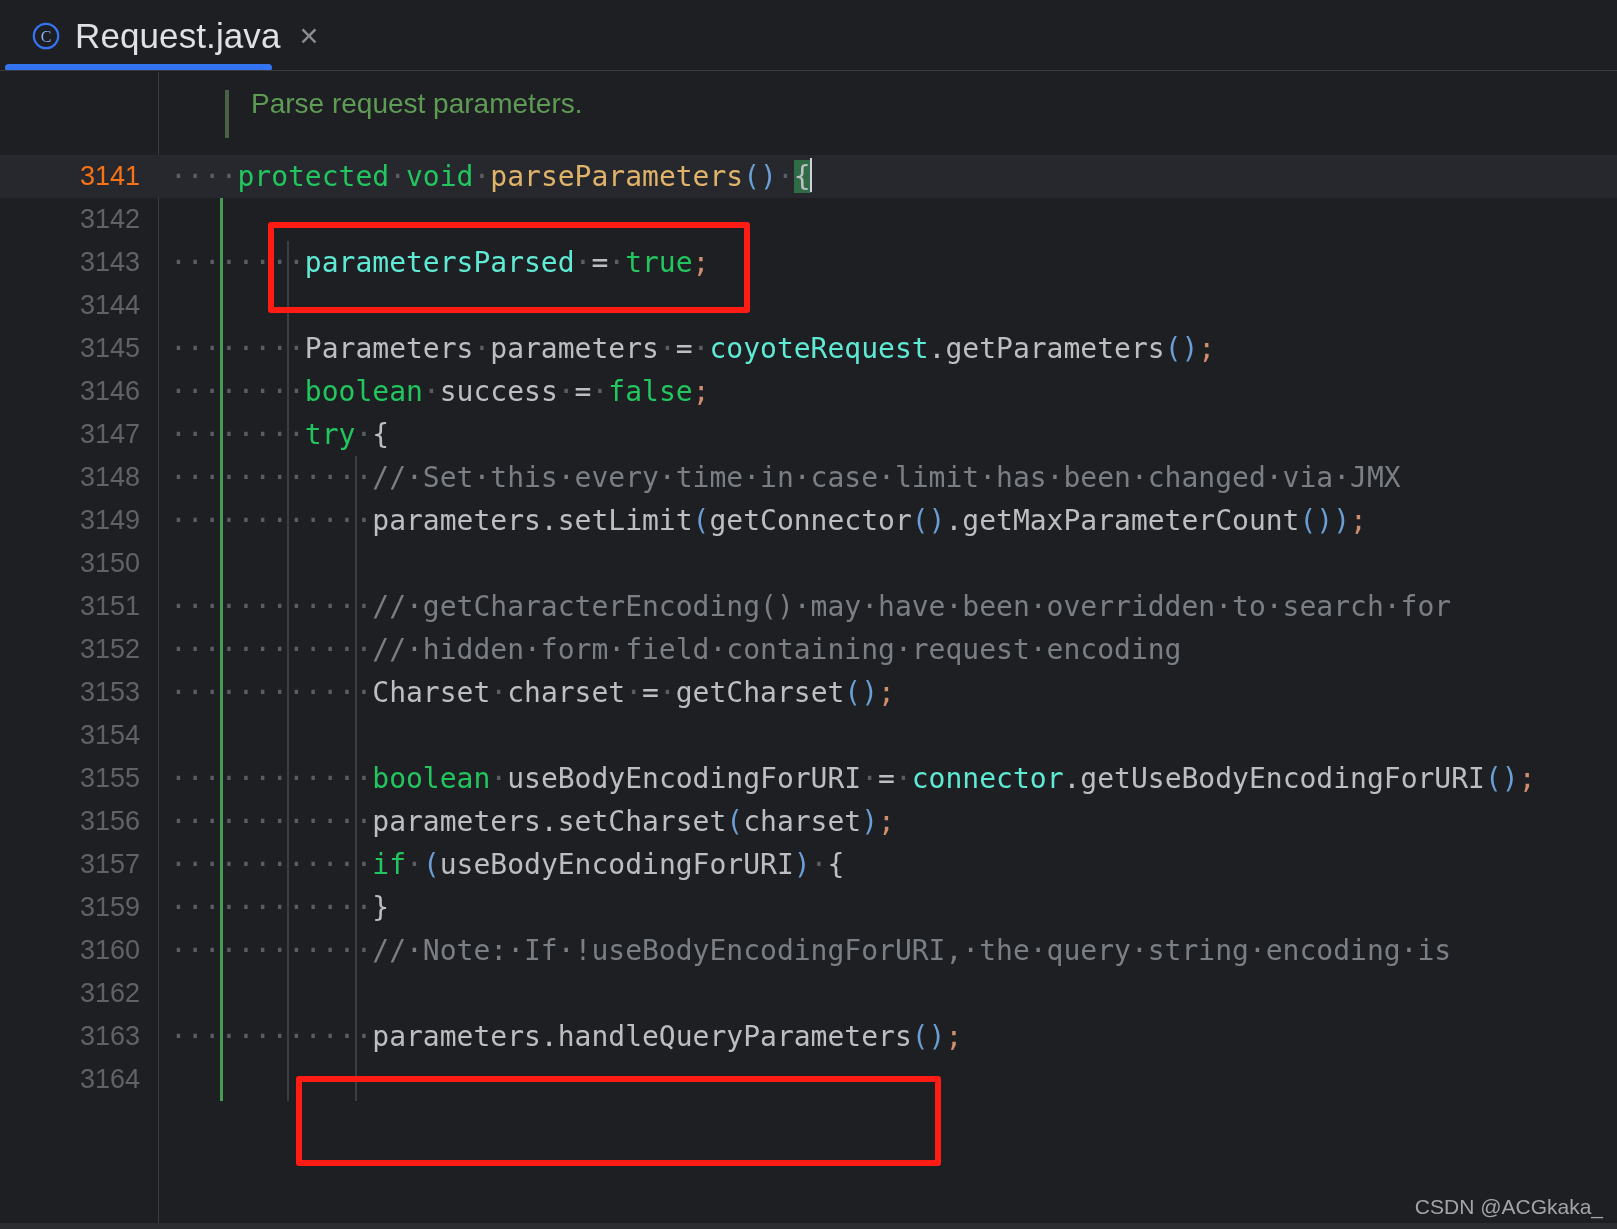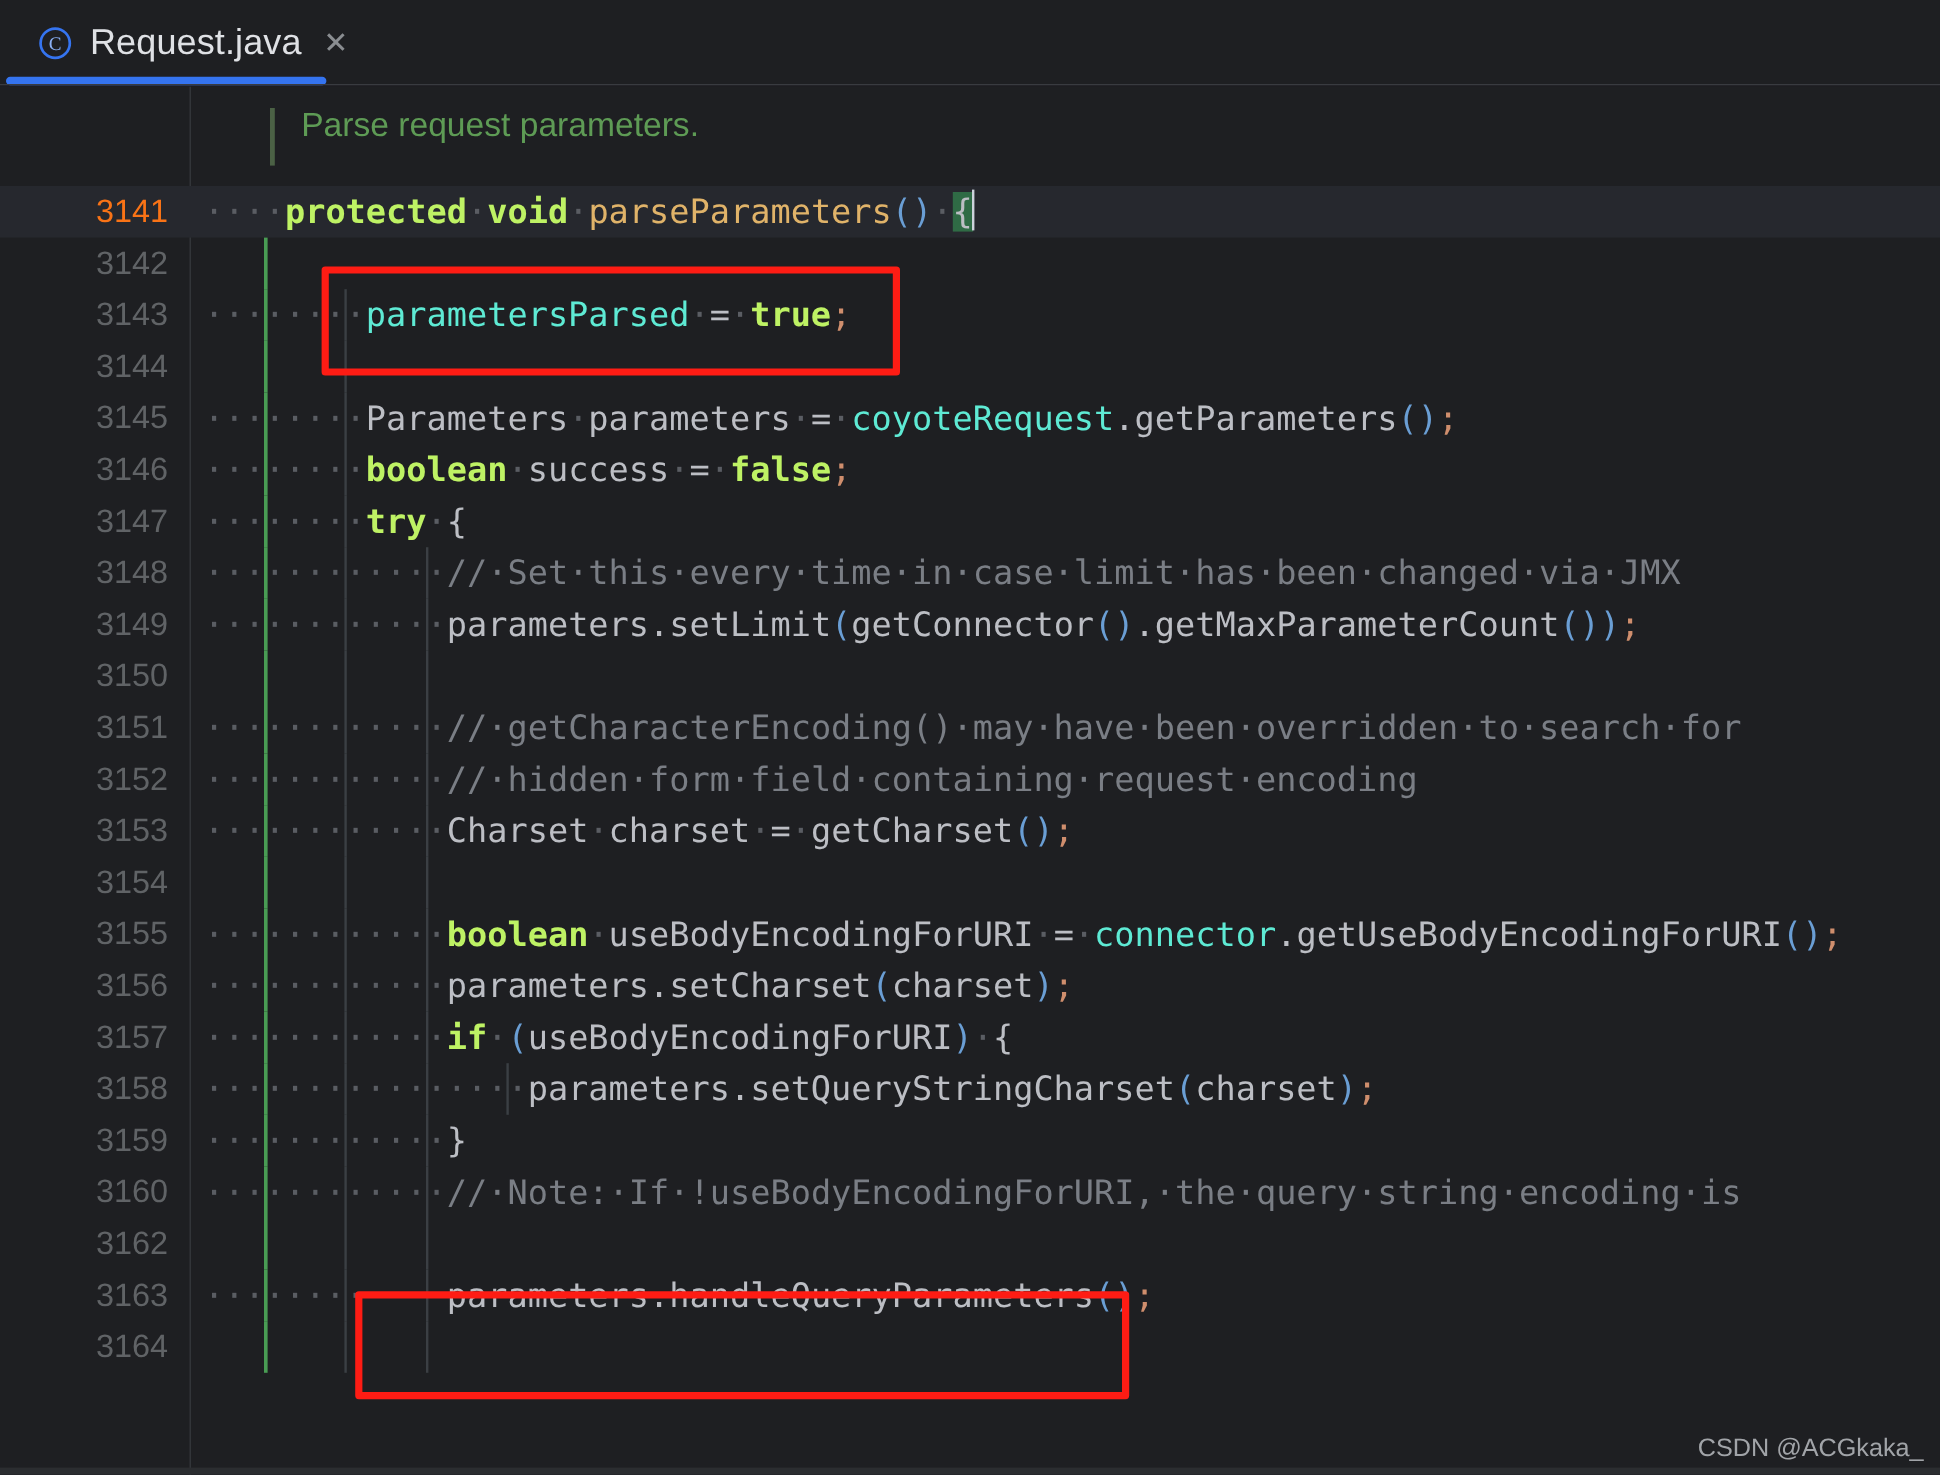--- a/index.html
+++ b/index.html
@@ -27,21 +27,21 @@
     gap: 14px;
     padding-left: 26px;
   }
   .tab-icon {
     width: 30px; height: 30px;
     flex: 0 0 auto;
     display: block;
   }
   .tab-label {
     font-family: "Liberation Sans", sans-serif;
-    font-size: 30px;
+    font-size: 35px;
     color: #dfe1e5;
     white-space: nowrap;
     letter-spacing: 0.1px;
   }
   .tab-close {
     font-family: "Liberation Sans", sans-serif;
     font-size: 25px;
     color: #8a8d91;
     line-height: 1;
     margin-left: 4px;
@@ -136,21 +136,21 @@
 
   
   .guide {
     position: absolute;
     width: 2px;
     background: #3b3f44;
   }
   .guide.active { background: #499c54; width: 3px; }
 
   
-  .kw   { color: #bef264; font-weight: bold; }   
+  .kw   { color: #22c55e; }   
   .meth { color: #e0b369; }   
   .fld  { color: #5eead4; }   
   .cls  { color: #bcbec4; }
   .ident{ color: #bcbec4; }
   .punc { color: #bcbec4; }
   .semi { color: #cf8e6d; }
   .paren{ color: #6a9ed4; }
   .cmt  { color: #7a7e85; }
   .dot  { color: #5a5d63; }   
   .brace-hl { background: #2f6b45; color: #bcbec4; }
@@ -317,28 +317,20 @@
         <div class="guide" style="left: 354.96px; top: 0px; height: 43px;"></div>
       </div>
       <div class="row">
         <div class="lineno">3157</div>
         <div class="code"><span class="dot">············</span><span class="kw">if</span><span class="dot">·</span><span class="paren">(</span><span class="ident">useBodyEncodingForURI</span><span class="paren">)</span><span class="dot">·</span><span class="punc">{</span></div>
         <div class="guide active" style="left: 220px; top: 0px; height: 43px;"></div>
         <div class="guide" style="left: 287.48px; top: 0px; height: 43px;"></div>
         <div class="guide" style="left: 354.96px; top: 0px; height: 43px;"></div>
       </div>
       <div class="row">
-        <div class="lineno">3158</div>
-        <div class="code"><span class="dot">················</span><span class="ident">parameters.setQueryStringCharset</span><span class="paren">(</span><span class="ident">charset</span><span class="paren">)</span><span class="semi">;</span></div>
-        <div class="guide active" style="left: 220px; top: 0px; height: 43px;"></div>
-        <div class="guide" style="left: 287.48px; top: 0px; height: 43px;"></div>
-        <div class="guide" style="left: 354.96px; top: 0px; height: 43px;"></div>
-        <div class="guide" style="left: 422.44px; top: 0px; height: 43px;"></div>
-      </div>
-      <div class="row">
         <div class="lineno">3159</div>
         <div class="code"><span class="dot">············</span><span class="punc">}</span></div>
         <div class="guide active" style="left: 220px; top: 0px; height: 43px;"></div>
         <div class="guide" style="left: 287.48px; top: 0px; height: 43px;"></div>
         <div class="guide" style="left: 354.96px; top: 0px; height: 43px;"></div>
       </div>
       <div class="row">
         <div class="lineno">3160</div>
         <div class="code"><span class="dot">············</span><span class="cmt">//·Note:·If·!useBodyEncodingForURI,·the·query·string·encoding·is</span></div>
         <div class="guide active" style="left: 220px; top: 0px; height: 43px;"></div>

